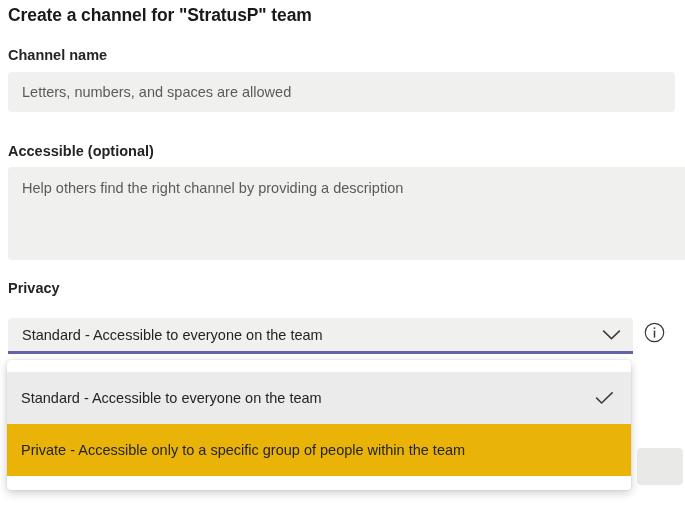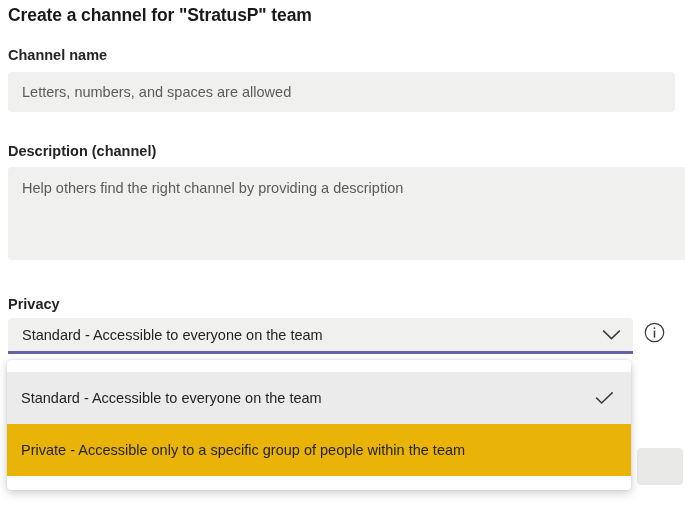--- a/index.html
+++ b/index.html
@@ -41,21 +41,21 @@
     position: absolute;
     left: 8px;
     font-size: 14.5px;
     font-weight: bold;
     color: #242424;
     white-space: nowrap;
   }
 
   .label-channel-name { top: 47px; }
   .label-description  { top: 143px; }
-  .label-privacy      { top: 280px; margin-top: 16px; }
+  .label-privacy      { top: 280px; }
 
   .text-field {
     position: absolute;
     left: 8px;
     box-sizing: border-box;
     background: #f0f0ef;
     border: none;
     border-radius: 4px;
     font-family: "Liberation Sans", sans-serif;
     font-size: 14.5px;
@@ -188,21 +188,21 @@
 <body>
 
 <div class="dialog">
 
   <div class="page-title">Create a channel for "StratusP" team</div>
 
   <div class="field-label label-channel-name">Channel name</div>
 
   <input class="text-field field-channel-name" type="text" placeholder="Letters, numbers, and spaces are allowed" style="">
 
-  <div class="field-label label-description">Description (channel)</div>
+  <div class="field-label label-description">Accessible (optional)</div>
 
   <textarea class="text-field field-description" placeholder="Help others find the right channel by providing a description" style=""></textarea>
 
   <div class="field-label label-privacy">Privacy</div>
 
   <div class="privacy-combobox">
     <span class="privacy-value">Standard - Accessible to everyone on the team</span>
     <span class="chevron-wrap">
       <svg width="19" height="12" viewBox="0 0 19 12">
         <path d="M1.2 1.6 L9.5 9.6 L17.8 1.6" fill="none" stroke="#3b3a39" stroke-width="1.5"></path>

